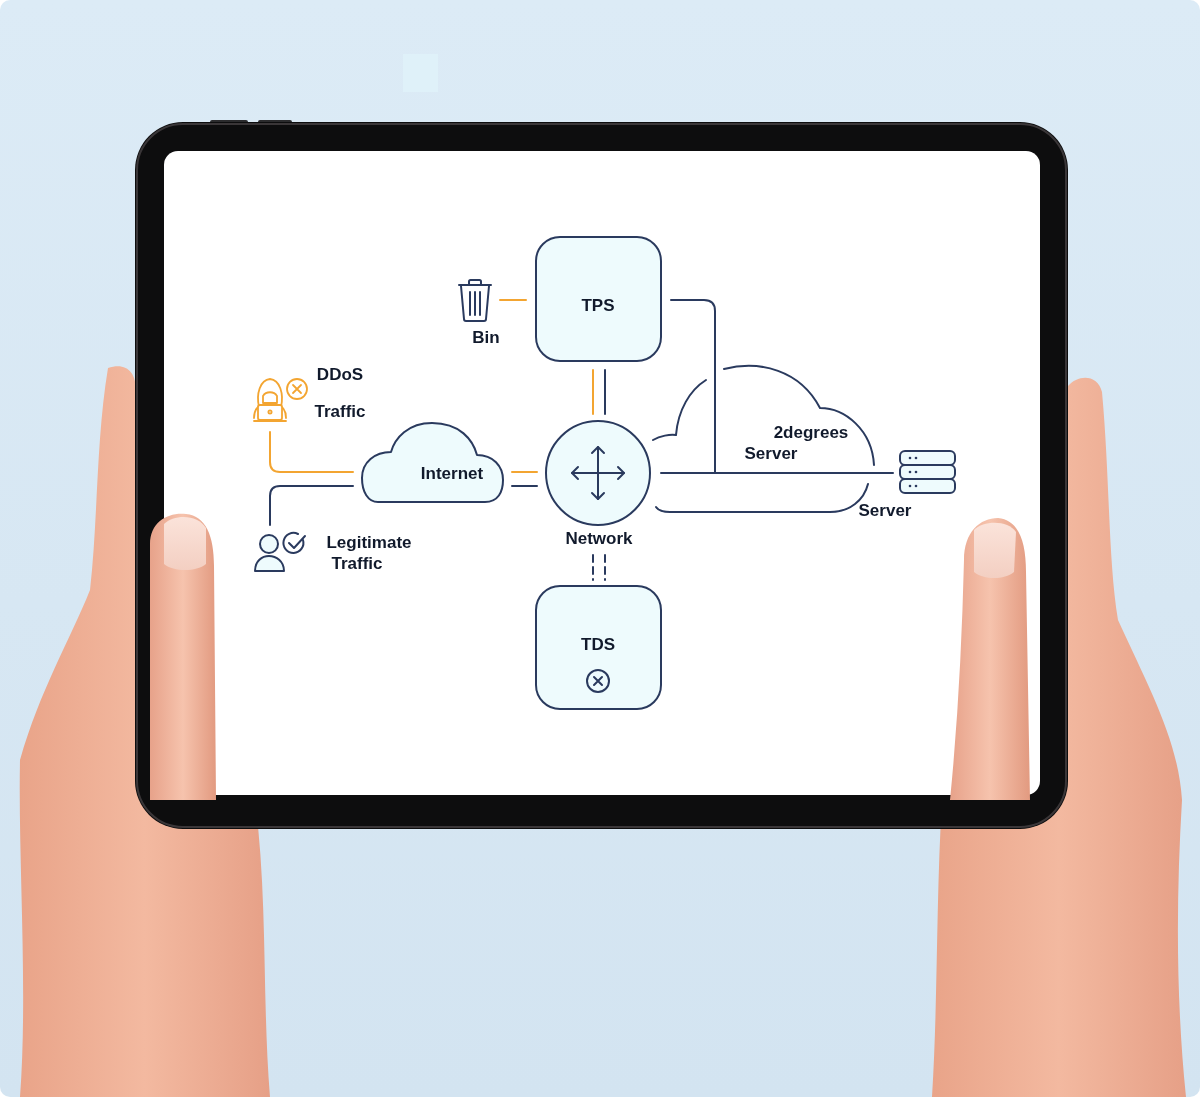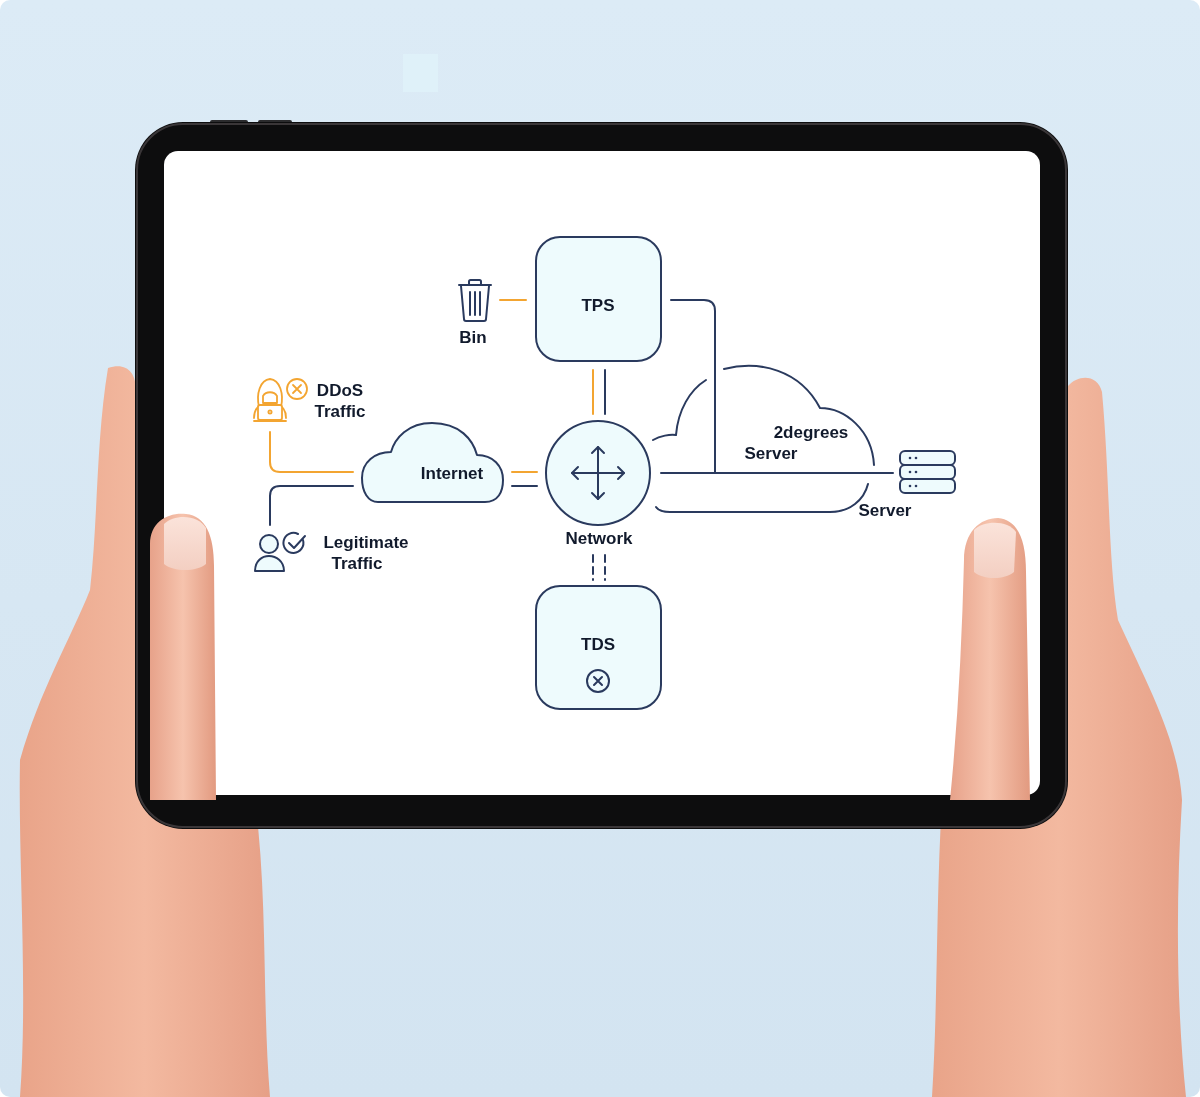--- a/index.html
+++ b/index.html
@@ -159,26 +159,26 @@
           <circle cx="916" cy="458" r="1.3"></circle>
         <circle cx="910" cy="472" r="1.3"></circle>
           <circle cx="916" cy="472" r="1.3"></circle>
         <circle cx="910" cy="486" r="1.3"></circle>
           <circle cx="916" cy="486" r="1.3"></circle>
       </g>
     </g>
   </svg>
 
   <div class="label" style="left:566px; top:289px; width:64px;margin-top:6px;">TPS</div>
-  <div class="label" style="left:448px; top:327px; width:50px;">Bin</div>
+  <div class="label" style="left:461px; top:327px; width:50px;">Bin</div>
 
-  <div class="label" style="left:310px; top:380px; width:60px;">DDoS</div>
+  <div class="label" style="left:310px; top:364px; width:60px;">DDoS</div>
   <div class="label" style="left:310px; top:401px; width:60px;">Traffic</div>
 
-  <div class="label" style="left:314px; top:532px; width:104px;">Legitimate</div>
+  <div class="label" style="left:305px; top:532px; width:104px;padding-left:12px;">Legitimate</div>
   <div class="label" style="left:305px; top:553px; width:104px;">Traffic</div>
 
   <div class="label" style="left:412px; top:463px; width:80px;">Internet</div>
 
   <div class="label" style="left:564px; top:528px; width:70px;">Network</div>
 
   <div class="label" style="left:765px; top:422px; width:92px;">2degrees</div>
   <div class="label" style="left:725px; top:443px; width:92px;">Server</div>
 
   <div class="label" style="left:852px; top:500px; width:66px;">Server</div>

